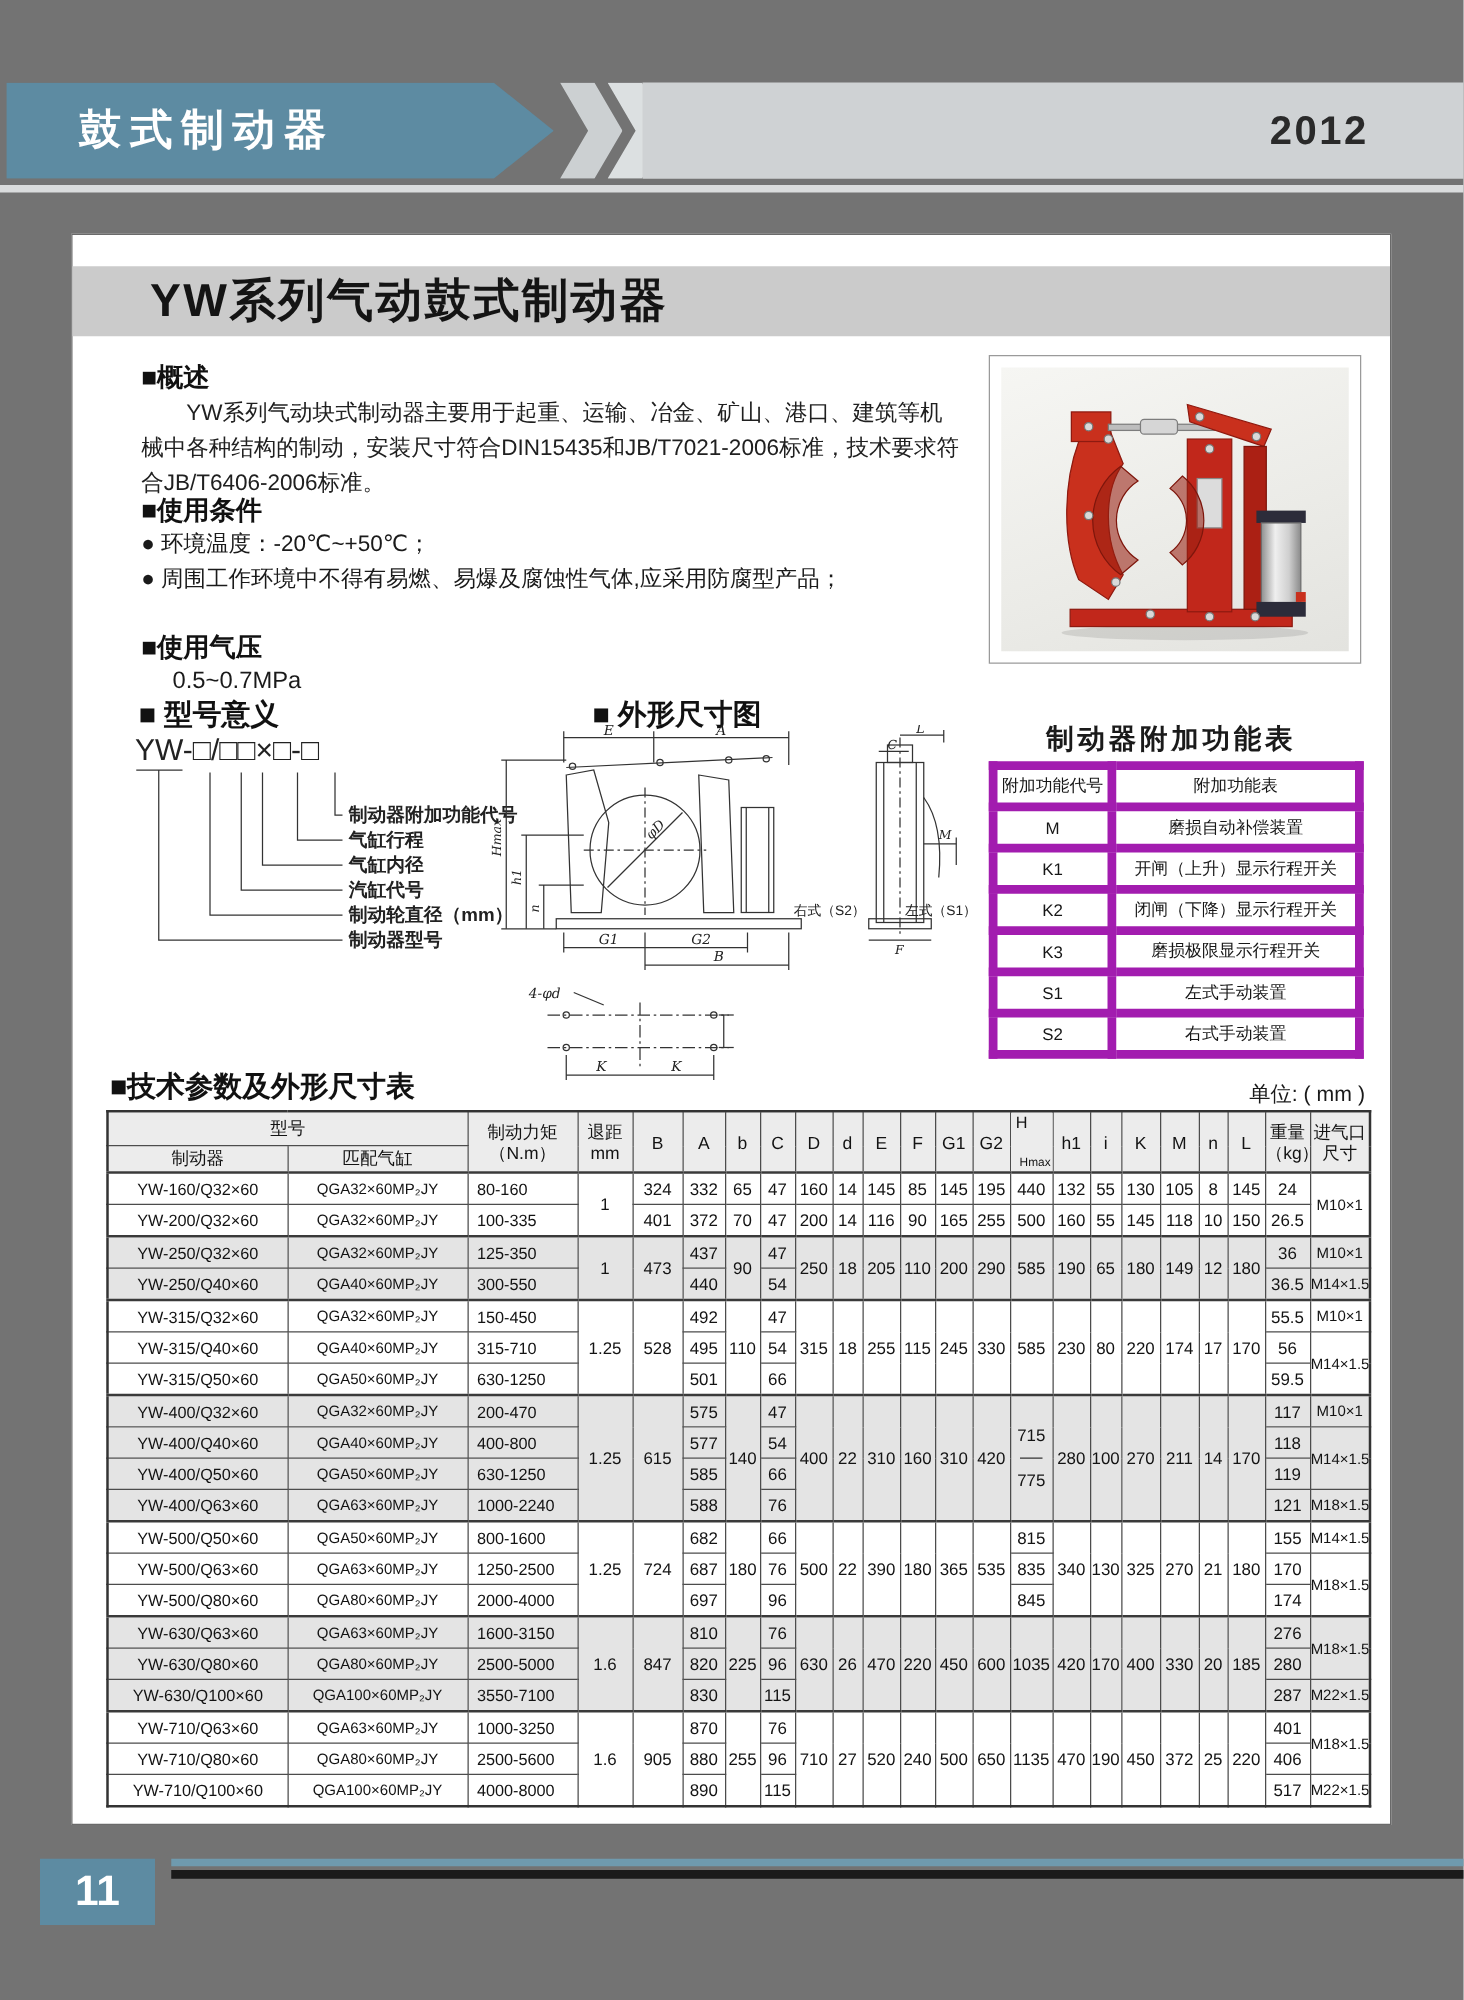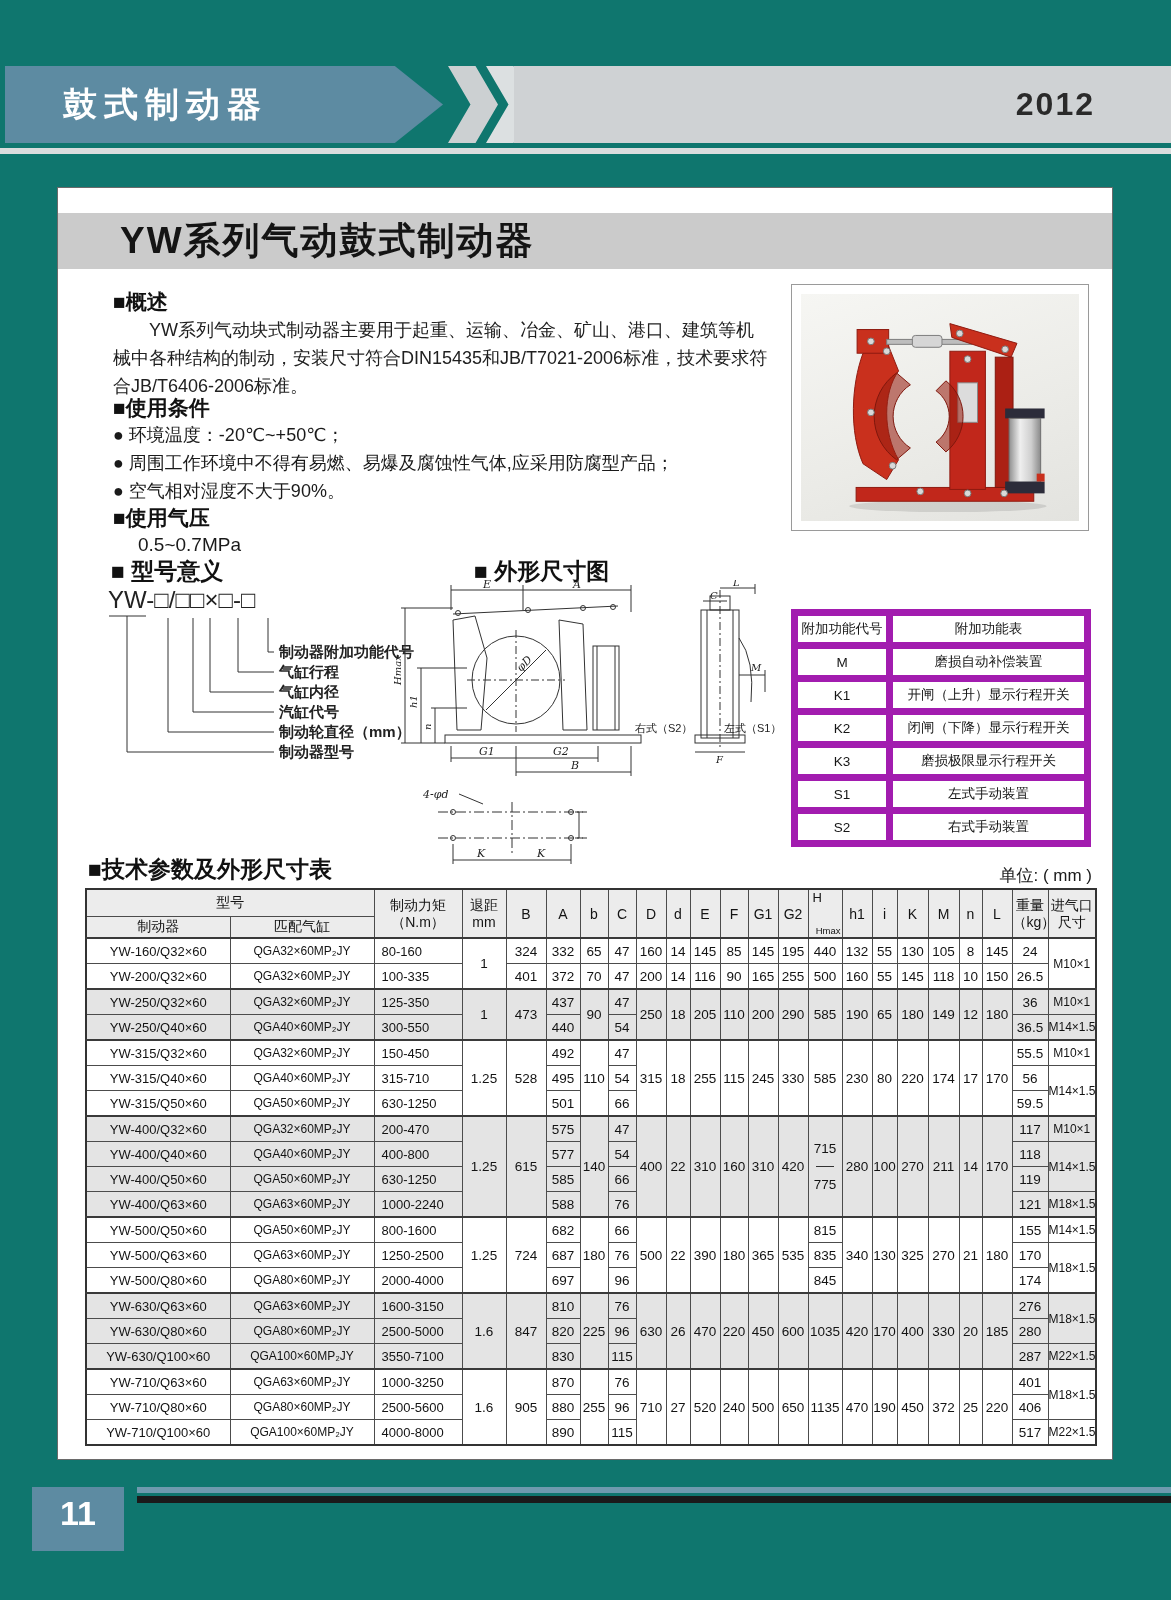--- a/index.html
+++ b/index.html
@@ -1,16 +1,16 @@
 <!DOCTYPE html>
 <html><head>
 <meta charset="utf-8">
 <style>
   html,body{margin:0;padding:0;background:#ffffff;}
-  .page{position:relative;width:1171px;height:1600px;background:#0f766e;overflow:hidden;
+  .page{position:relative;width:1171px;height:1600px;background:#737373;overflow:hidden;
         font-family:"Liberation Sans","DejaVu Sans",sans-serif;color:#1a1a1a;}
   
   .hdr-teal{position:absolute;left:5px;top:66px;width:438px;height:77px;background:#5d8ba2;
             clip-path:polygon(0 0,89% 0,100% 50%,89% 100%,0 100%);}
   .hdr-teal span{display:block;line-height:77px;padding-left:58px;color:#fff;font-size:34px;
                  font-weight:bold;letter-spacing:7px;}
   .chev{position:absolute;top:66px;height:77px;width:50px;
         clip-path:polygon(0 0,55% 0,100% 50%,55% 100%,0 100%,45% 50%);}
   .chev1{left:448px;background:#ccd0d2;}
   .chev2{left:486px;background:#dce0e1;}
@@ -61,21 +61,21 @@
   th.hcell{position:relative;background-image:linear-gradient(to top right,transparent 47%,#555 47%,#555 53%,transparent 53%);}
   .h-top{position:absolute;top:0;left:4px;font-size:13px;}
   .h-bot{position:absolute;bottom:1px;right:1px;font-size:9.5px;}
   .hsep{border-top:1px solid #333;width:18px;margin:10px auto;}
   .note{left:30px;top:1242px;font-size:17px;color:#1c1c1c;}
   
   svg text{font-family:"DejaVu Serif","Liberation Serif",serif;font-style:italic;fill:#222;}
   svg text.cn{font-family:"Liberation Sans",sans-serif;font-style:normal;}
   .dwg line,.dwg path,.dwg rect,.dwg circle,.dwg polyline{stroke:#333;stroke-width:1;fill:none;}
   
-  .pagenum{position:absolute;left:32px;top:1487px;width:92px;height:64px;background:#5d8ba2;
+  .pagenum{position:absolute;left:32px;top:1487px;width:92px;height:53px;background:#5d8ba2;
            color:#fff;font-size:34px;font-weight:bold;text-align:center;line-height:53px;}
   .rule-teal{position:absolute;left:137px;top:1487px;width:1034px;height:6px;background:#6f9aae;}
   .rule-black{position:absolute;left:137px;top:1496px;width:1034px;height:7px;background:#1a1a1a;}
 </style>
 </head>
 <body>
 
 <div class="page">
 
   <div class="hdr-teal">
@@ -94,21 +94,20 @@
       <h1>YW系列气动鼓式制动器</h1>
     </div>
 
     <div class="abs h2" style="left:55px;top:100px;">■概述</div>
     <div class="abs overview-p">YW系列气动块式制动器主要用于起重、运输、冶金、矿山、港口、建筑等机械中各种结构的制动，安装尺寸符合DIN15435和JB/T7021-2006标准，技术要求符合JB/T6406-2006标准。</div>
 
     <div class="abs h2" style="left:55px;top:206px;">■使用条件</div>
     <div class="abs cond-list">
       <div>● 环境温度：-20℃~+50℃；</div>
       <div>● 周围工作环境中不得有易燃、易爆及腐蚀性气体,应采用防腐型产品；</div>
-      <div>● 空气相对湿度不大于90%。</div>
     </div>
 
     <div class="abs h2" style="left:55px;top:316px;">■使用气压</div>
     <div class="abs press-v">0.5~0.7MPa</div>
 
     <div class="abs photo">
       <div class="photo-inner">
         <svg viewBox="0 0 280 230" width="100%" height="100%">
           <defs>
             <linearGradient id="cyl" x1="0" y1="0" x2="1" y2="0">
@@ -255,20 +254,21 @@
           <line x1="192" y1="232" x2="204" y2="232"></line>
           <line x1="192" y1="258" x2="204" y2="258"></line>
         <line x1="70" y1="264" x2="70" y2="284"></line>
           <line x1="188" y1="264" x2="188" y2="284"></line>
         <line x1="70" y1="280" x2="188" y2="280"></line>
         <text x="94" y="277" font-size="11">K</text>
         <text x="154" y="277" font-size="11">K</text>
       </svg>
     </div>
 
+    <div class="abs func-title">制动器附加功能表</div>
     <div class="abs func-wrap">
       <table class="func">
           <tbody>
             <tr>
               <th class="c0">附加功能代号</th>
               <th>附加功能表</th>
             </tr>
             <tr>
               <td>M</td>
               <td>磨损自动补偿装置</td>

